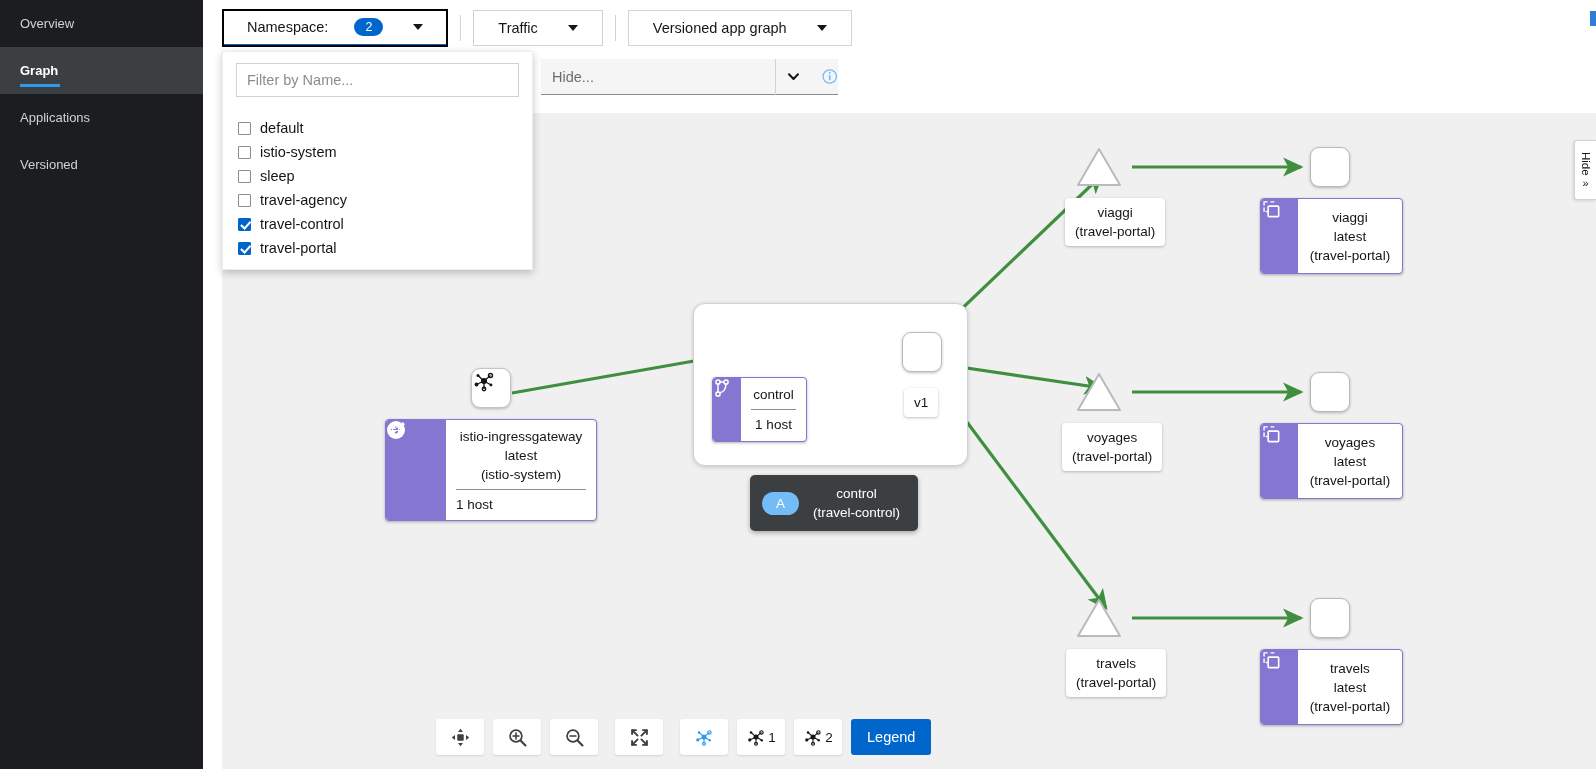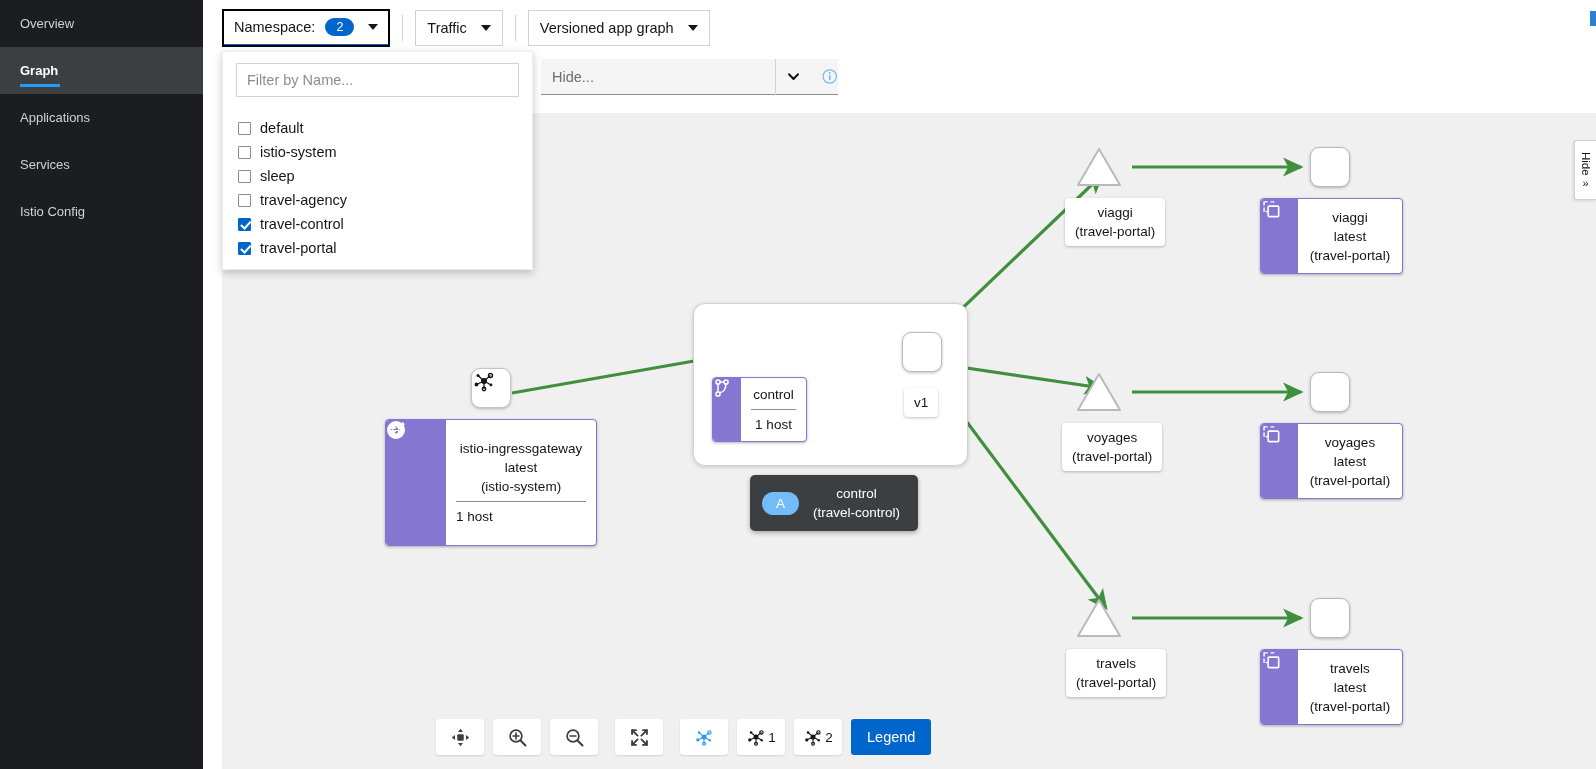--- a/index.html
+++ b/index.html
@@ -53,22 +53,22 @@
     width: 1393px; height: 113px;
     background: #ffffff;
   }
   .tb-row { position: absolute; display: flex; align-items: center; }
   #tb-row1 { left: 19px; top: 9px; }
   #tb-row2 { left: 19px; top: 59px; }
 
   .pf-btn {
     height: 36px;
     display: inline-flex; align-items: center;
-    gap: 10px;
-    padding: 0 11px;
+    gap: 26px;
+    padding: 0 24px;
     border: 1px solid #d2d2d2;
     background: #fff;
     font-size: 14.5px;
     color: #151515;
     cursor: pointer;
     white-space: nowrap;
   }
   .pf-btn.focused {
     outline: 2px solid #000;
     outline-offset: -2px;
@@ -392,24 +392,21 @@
       <span>Overview</span>
     </div>
     <div class="nav-item active">
       <span>Graph</span>
       <span class="nav-underline"></span>
     </div>
     <div class="nav-item">
       <span>Applications</span>
     </div>
     <div class="nav-item">
-      <span>Services</span>
-    </div>
-    <div class="nav-item">
-      <span>Istio Config</span>
+      <span>Versioned</span>
     </div>
   </nav>
 
   <div id="main">
 
     <div id="toolbar">
 
       <div class="tb-row" id="tb-row1">
         <button class="pf-btn focused">
           <span>Namespace:</span>
@@ -527,21 +524,21 @@
             <circle cx="6" cy="6.5" r="1.5"></circle>
             <circle cx="18.5" cy="6.5" r="2" fill="none" stroke="#151515" stroke-width="1.4"></circle>
             <circle cx="4.5" cy="15.5" r="1.9"></circle>
             <circle cx="19" cy="16" r="1.4"></circle>
             <circle cx="12" cy="20" r="1.7" fill="none" stroke="#151515" stroke-width="1.4"></circle>
             <path d="M12 12 L6 6.5 M12 12 L18.5 6.5 M12 12 L4.5 15.5 M12 12 L19 16 M12 12 L12 20" stroke="#151515" stroke-width="1.3" fill="none"></path>
           </g>
         </svg>
       </div>
 
-      <div class="pnode" style="left:163px; top:306px; width:212px; height:127px;">
+      <div class="pnode" style="left:163px; top:306px; width:212px; height:102px;">
         <div class="pnode-ico" style="width:60px;">
           <svg width="20" height="20" viewBox="0 0 20 20">
             <circle cx="10" cy="10" r="9" fill="#fff"></circle>
             <path d="M5.5 10 H12.4 M9.8 7 L13 10 L9.8 13" stroke="#8476d1" stroke-width="2" fill="none" stroke-linecap="round" stroke-linejoin="round"></path>
           </svg>
           <svg width="21" height="21" viewBox="0 0 22 22">
             <circle cx="10" cy="11" r="7.2" fill="none" stroke="#fff" stroke-width="1.5"></circle>
             <ellipse cx="10" cy="11" rx="3.2" ry="7.2" fill="none" stroke="#fff" stroke-width="1.2"></ellipse>
             <path d="M3 11 H17 M4 7.4 H16 M4 14.6 H16" stroke="#fff" stroke-width="1.1" fill="none"></path>
             <path d="M14.5 4.5 L19 4.5 M17.2 2.8 L19 4.5 L17.2 6.2" stroke="#fff" stroke-width="1.4" fill="none" stroke-linecap="round" stroke-linejoin="round"></path>

